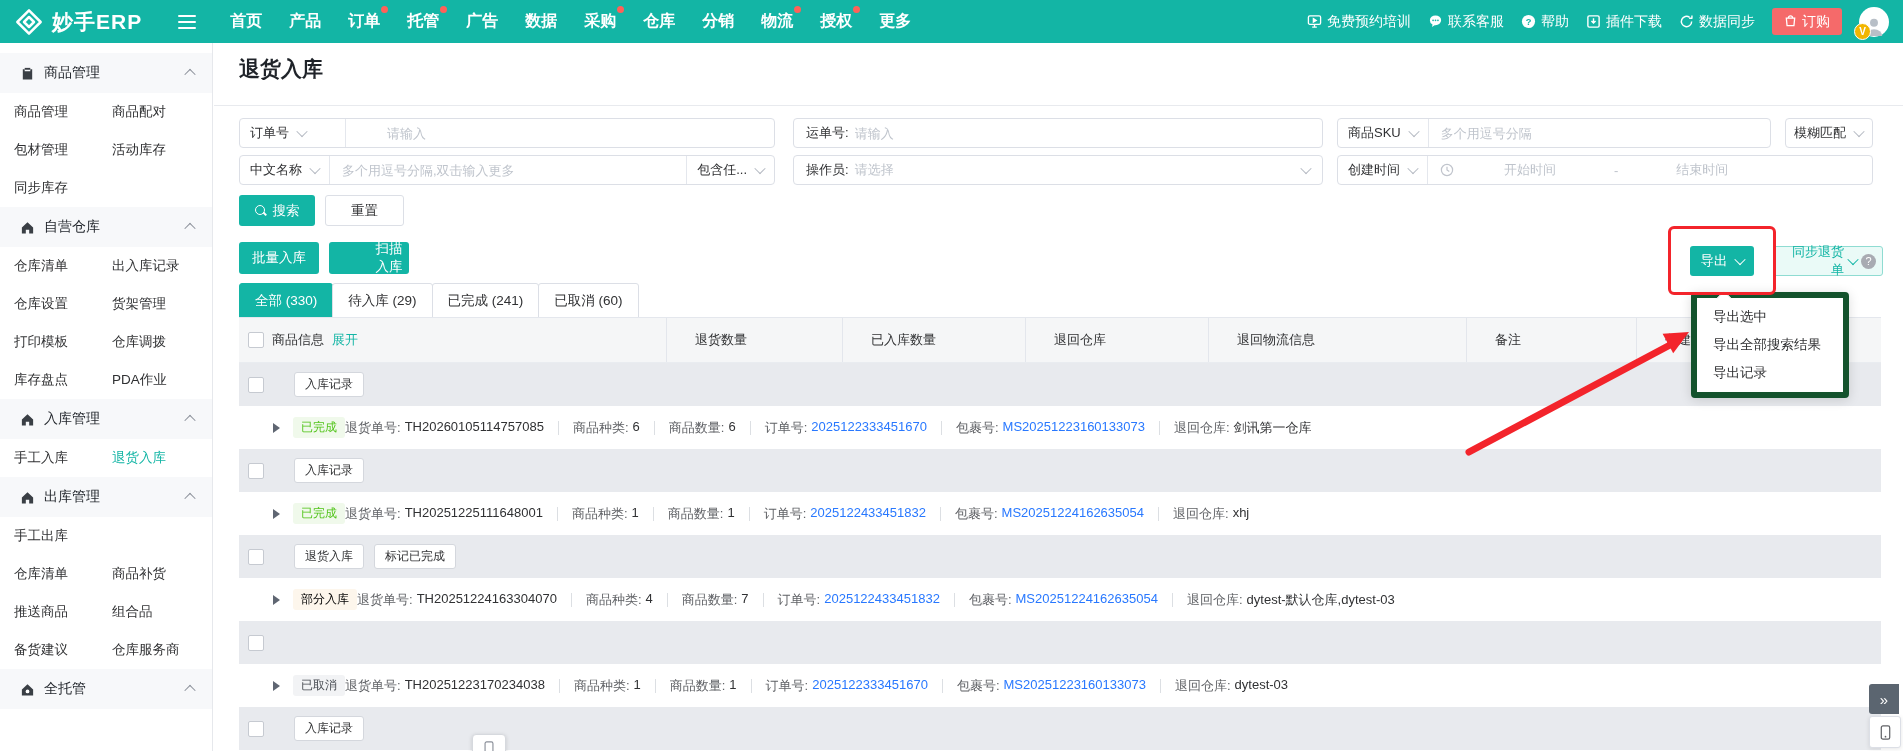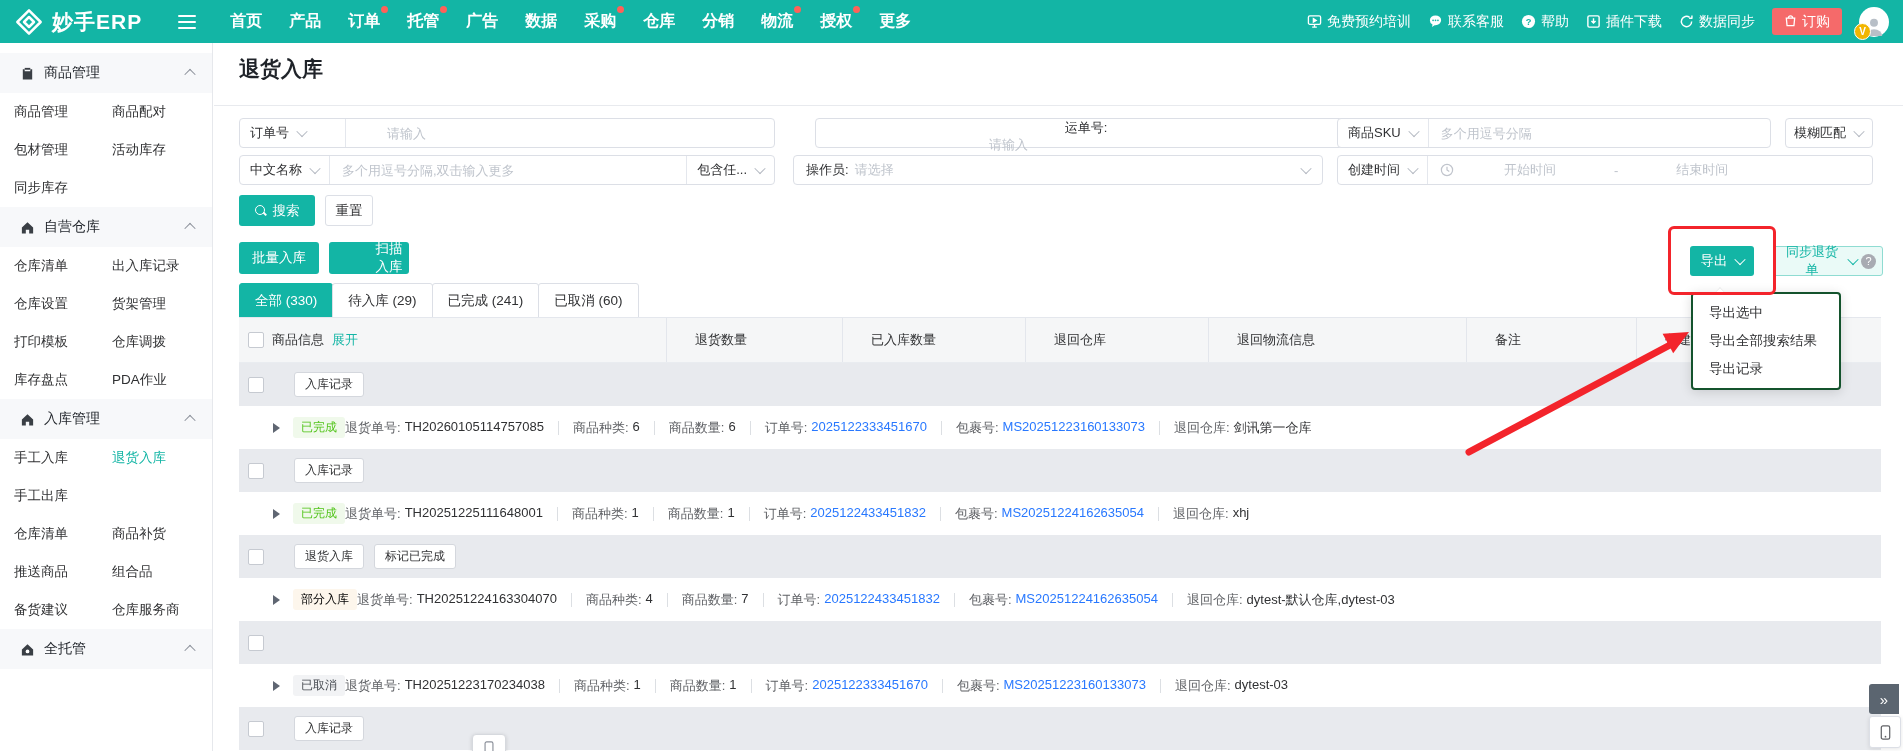--- a/index.html
+++ b/index.html
@@ -91,27 +91,27 @@
   .pill-warning{color:#000000;background:#fdf6ec;}
   .pill-cancel{color:#474b52;background:#f2f3f5;}
   .fld{display:inline-flex;gap:4px;white-space:nowrap;}
   .fld:first-of-type{margin-left:16px;}
   .lbl{color:#606266;}
   .val{color:#303133;}
   .val.link{color:#2878ff;cursor:pointer;}
   .fsep{width:1px;height:14px;background:#dcdfe3;margin:0 14px;flex:none;}
   
   .export-btn{position:absolute;left:1476px;top:203px;width:64px;height:30px;}
-  .sync-btn{position:absolute;left:1559px;top:203px;width:110px;height:30px;font-size:13px;gap:4px;}
+  .sync-btn{position:absolute;left:1559px;top:203px;width:110px;height:30px;font-size:13px;gap:4px;text-align:right;}
   .qbadge{width:15px;height:15px;border-radius:50%;background:#a8abb2;color:#fff;font-size:11px;
           display:flex;align-items:center;justify-content:center;flex:none;}
   .qbadge::after{content:"?";}
   .caret-w{border-color:#fff;}
   .caret-t{border-color:#13b5a5;}
-  .dropdown{position:absolute;left:1477px;top:249px;width:146px;background:#fff;border:2px solid #14532d;
+  .dropdown{position:absolute;left:1477px;top:249px;width:146px;background:#fff;border:6px solid #14532d;
             border-radius:4px;box-shadow:0 2px 12px rgba(0,0,0,.14);padding:5px 0;z-index:30;}
   .dropdown::before{content:"";position:absolute;top:-5px;left:22px;width:9px;height:9px;background:#fff;
             transform:rotate(45deg);border-left:1px solid #ececec;border-top:1px solid #ececec;}
   .ditem{height:28px;display:flex;align-items:center;padding-left:16px;font-size:13.5px;color:#303133;cursor:pointer;}
   
   .redbox{position:absolute;left:1454px;top:183px;width:102px;height:63px;border:3px solid #f3242b;
           border-radius:6px;z-index:40;pointer-events:none;}
   .arrow-svg{position:absolute;left:1240px;top:270px;z-index:20;pointer-events:none;}
   
   .float-expand{position:absolute;left:1655px;top:641px;width:30px;height:30px;background:#5b6570;
@@ -267,20 +267,27 @@
       <svg width="15" height="15" viewBox="0 0 16 16" fill="#3a3f45">
         <path d="M2 8 L8 2.5 L14 8 V14.5 H9.8 V10.5 H6.2 V14.5 H2 Z"></path>
       </svg>
       <span class="sec-title">入库管理</span>
       <span class="chev-up"></span>
     </div>
     <div class="sec-items">
       <span class="sitem">手工入库</span>
       <span class="sitem active">退货入库</span>
     </div>
+    <div class="sec-head">
+      <svg width="15" height="15" viewBox="0 0 16 16" fill="#3a3f45">
+        <path d="M2 8 L8 2.5 L14 8 V14.5 H9.8 V10.5 H6.2 V14.5 H2 Z"></path>
+      </svg>
+      <span class="sec-title">出库管理</span>
+      <span class="chev-up"></span>
+    </div>
     <div class="sec-items">
       <span class="sitem">手工出库</span>
     </div>
     <div class="sec-items">
       <span class="sitem">仓库清单</span>
       <span class="sitem">商品补货</span>
       <span class="sitem">推送商品</span>
       <span class="sitem">组合品</span>
       <span class="sitem">备货建议</span>
       <span class="sitem">仓库服务商</span>
@@ -300,21 +307,21 @@
     <div class="title-div"></div>
 
     <div class="combo" style="left:25px;top:75px;width:536px;gap:29px;">
       <span class="seg">
         <span>订单号</span>
         <span class="caret"></span>
       </span>
       <span class="vline"></span>
       <input placeholder="请输入" style="">
     </div>
-    <div class="combo" style="left:601px;top:75px;width:530px;flex-direction:column;">
+    <div class="combo" style="left:579px;top:75px;width:530px;">
       <span class="inlabel">运单号:</span>
       <input style="padding-left: 6px;" placeholder="请输入">
     </div>
     <div class="combo" style="left:1123px;top:75px;width:434px;">
       <span class="seg">
         <span>商品SKU</span>
         <span class="caret"></span>
       </span>
       <span class="vline"></span>
       <input placeholder="多个用逗号分隔" style="">
@@ -359,21 +366,21 @@
       </span>
       <span class="ph" style="margin-left:50px;">开始时间</span>
       <span class="ph" style="margin:0 58px;">-</span>
       <span class="ph">结束时间</span>
     </div>
 
     <button class="btn btn-teal" style="position:absolute;left:25px;top:152px;width:76px;height:31px;">
       <span class="search-ic"></span>
       <span>搜索</span>
     </button>
-    <button class="btn btn-plain" style="position:absolute;left:111px;top:152px;width:48px;height:31px;">
+    <button class="btn btn-plain" style="position:absolute;left:111px;top:152px;width:79px;height:31px;">
       <span>重置</span>
     </button>
 
     <button class="btn btn-teal" style="position:absolute;left:25px;top:199px;width:80px;height:32px;">
       <span>批量入库</span>
     </button>
     <button class="btn btn-teal" style="position:absolute;left:115px;top:199px;width:80px;height:32px;padding-left:46px;">
       <span>扫描入库</span>
     </button>
 

